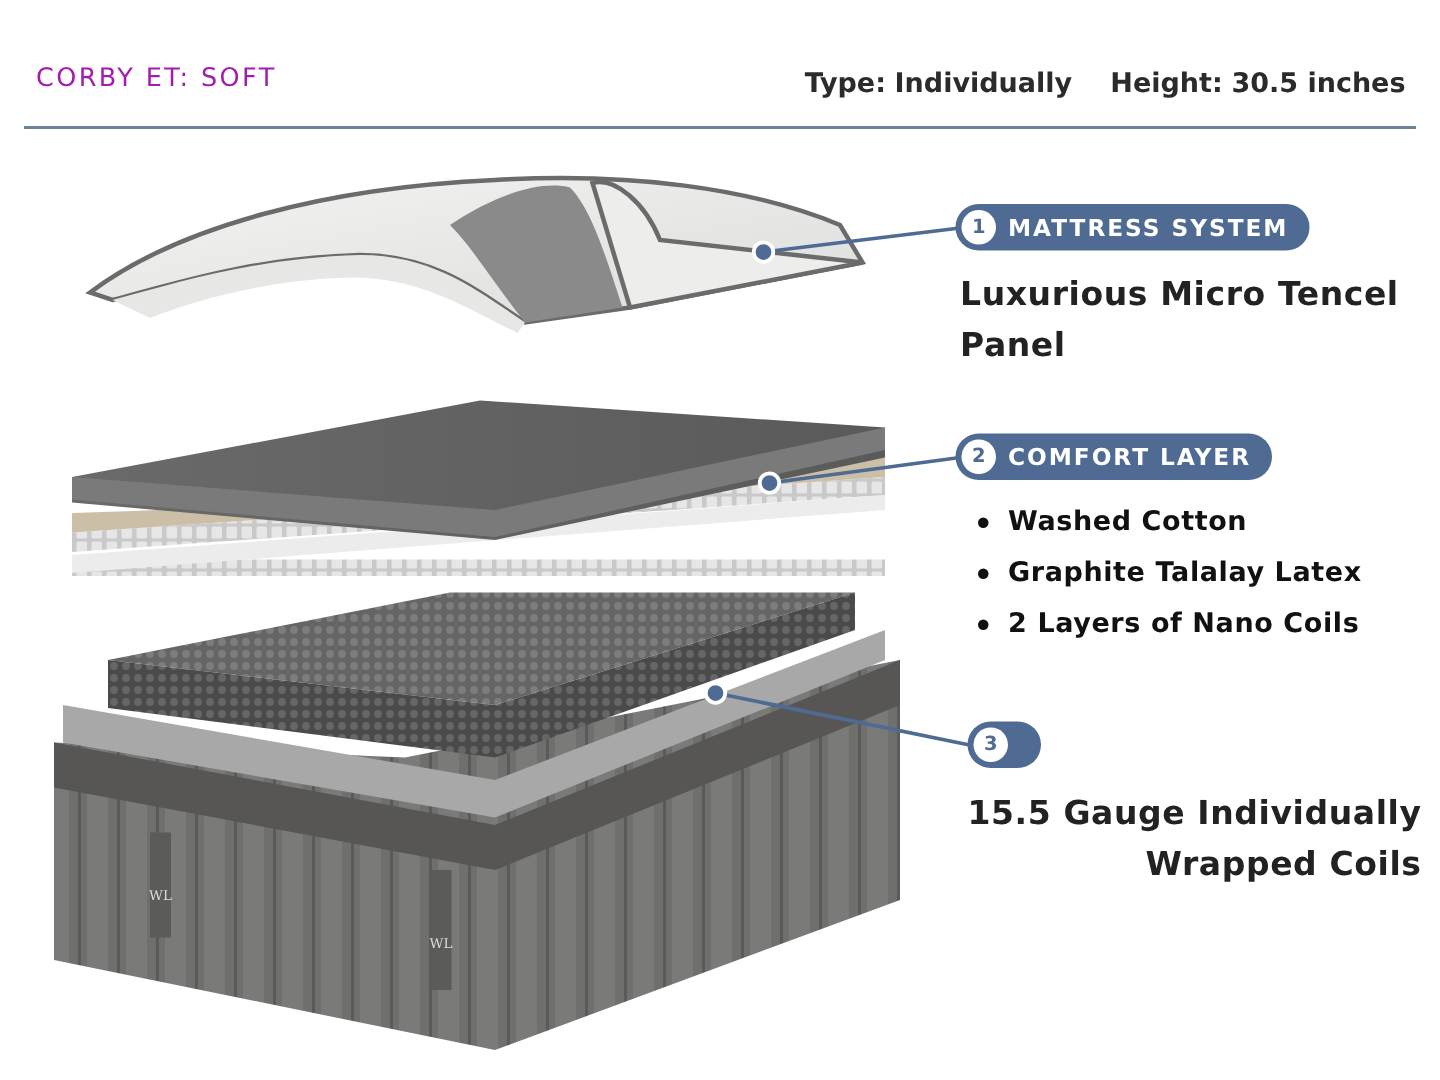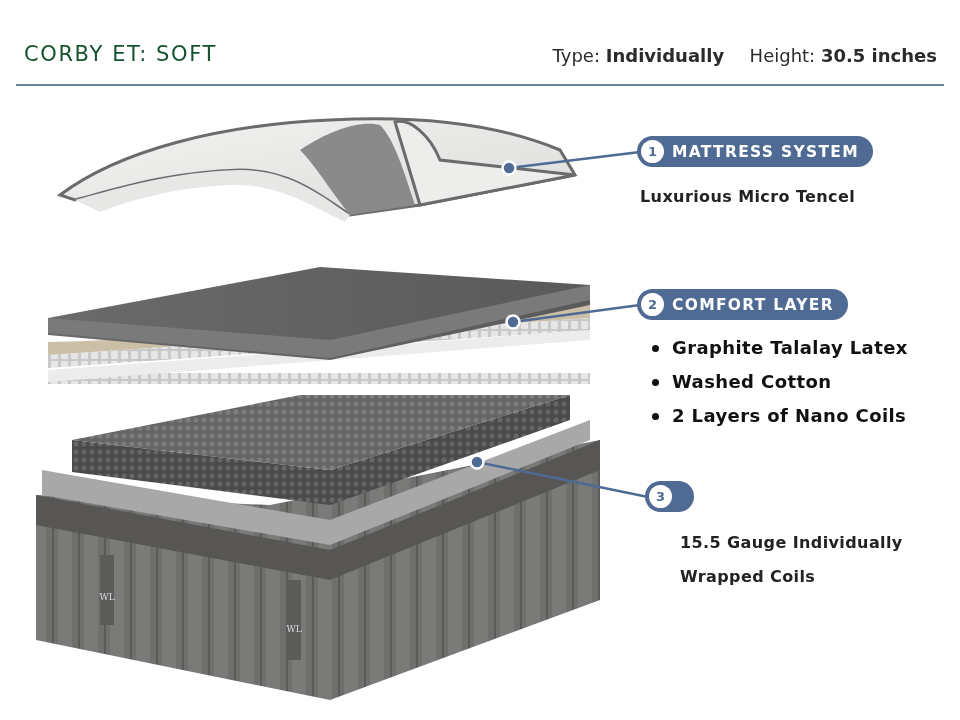--- a/index.html
+++ b/index.html
@@ -1,47 +1,47 @@
 <!DOCTYPE html>
 <html><head>
 <meta charset="utf-8">
 <style>
   * { margin:0; padding:0; box-sizing:border-box; }
   html, body { width:960px; height:720px; background:#ffffff; overflow:hidden; }
   body { position:relative; font-family:"DejaVu Sans", sans-serif; color:#1f1f1f; }
 
   .header-title {
     position:absolute; left:24px; top:42px;
-    font-size:21px; letter-spacing:1.6px; color:#14532d; font-weight:normal;
+    font-size:17px; letter-spacing:1.6px; color:#a21caf; font-weight:normal;
   }
   .header-specs {
     position:absolute; right:23px; top:45px;
     font-size:18px; color:#2b2b2b; white-space:nowrap;
   }
-  .header-specs .lbl { font-weight:normal;text-align:center; }
+  .header-specs .lbl { font-weight:bold;text-align:center; }
   .header-specs .val { font-weight:bold; }
   .header-specs .gap { display:inline-block; width:14px; }
   .header-rule {
     position:absolute; left:16px; right:16px; top:84px; height:2px; background:#6e8296;
   }
 
   .illus { position:absolute; left:0; top:90px; width:960px; height:630px; }
 
   .pill {
     position:absolute; height:31px; border-radius:16px; background:#4f6a93;
     display:flex; align-items:center; padding:0 14px 0 4px;
     color:#fff; font-weight:bold; font-size:15.5px; letter-spacing:1.3px; white-space:nowrap;
   }
   .pill .num {
     width:23px; height:23px; border-radius:50%; background:#fff; color:#4f6a93;
     display:flex; align-items:center; justify-content:center;
     font-size:13px; letter-spacing:0; margin-right:8px;
   }
   .desc {
-    position:absolute; font-weight:bold; font-size:16px; color:#222; line-height:34px; letter-spacing:0.4px;
+    position:absolute; font-weight:bold; font-size:22px; color:#222; line-height:34px; letter-spacing:0.4px;
   }
   .bullets { position:absolute; list-style:none; font-weight:bold; font-size:18px; color:#111; line-height:34px; letter-spacing:0.4px; }
   .bullets li { display:flex; align-items:center; }
   .bullets li .dot { width:7px; height:7px; border-radius:50%; background:#111; margin-right:13px; margin-left:12px; }
 </style>
 </head>
 <body>
 
 <div class="header-title">CORBY ET: SOFT</div>
 <div class="header-specs">
@@ -116,40 +116,41 @@
     <circle cx="477" cy="462" r="6.5" fill="#4f6a93" stroke="#fff" stroke-width="2.5"></circle>
   </g>
 </svg>
 
 <div class="pill" style="left:637px; top:136px;">
   <span class="num">1</span>
   <span>MATTRESS SYSTEM</span>
 </div>
 <div class="desc" style="left:640px; top:180px;">
   <div>Luxurious Micro Tencel</div>
+  <div>Panel</div>
 </div>
 
 <div class="pill" style="left:637px; top:289px;">
   <span class="num">2</span>
   <span>COMFORT LAYER</span>
 </div>
 <ul class="bullets" style="left:640px; top:331px;">
   <li>
       <span class="dot"></span>
-      <span>Graphite Talalay Latex</span>
+      <span>Washed Cotton</span>
     </li>
   <li>
       <span class="dot"></span>
-      <span>Washed Cotton</span>
+      <span>Graphite Talalay Latex</span>
     </li>
   <li>
       <span class="dot"></span>
       <span>2 Layers of Nano Coils</span>
     </li>
 </ul>
 
 <div class="pill" style="left:645px; top:481px;">
   <span class="num">3</span>
 </div>
-<div class="desc" style="left:680px; top:526px;">
+<div class="desc" style="left:645px; top:526px;text-align:right;">
   <div>15.5 Gauge Individually</div>
   <div>Wrapped Coils</div>
 </div>
 
 </body></html>

